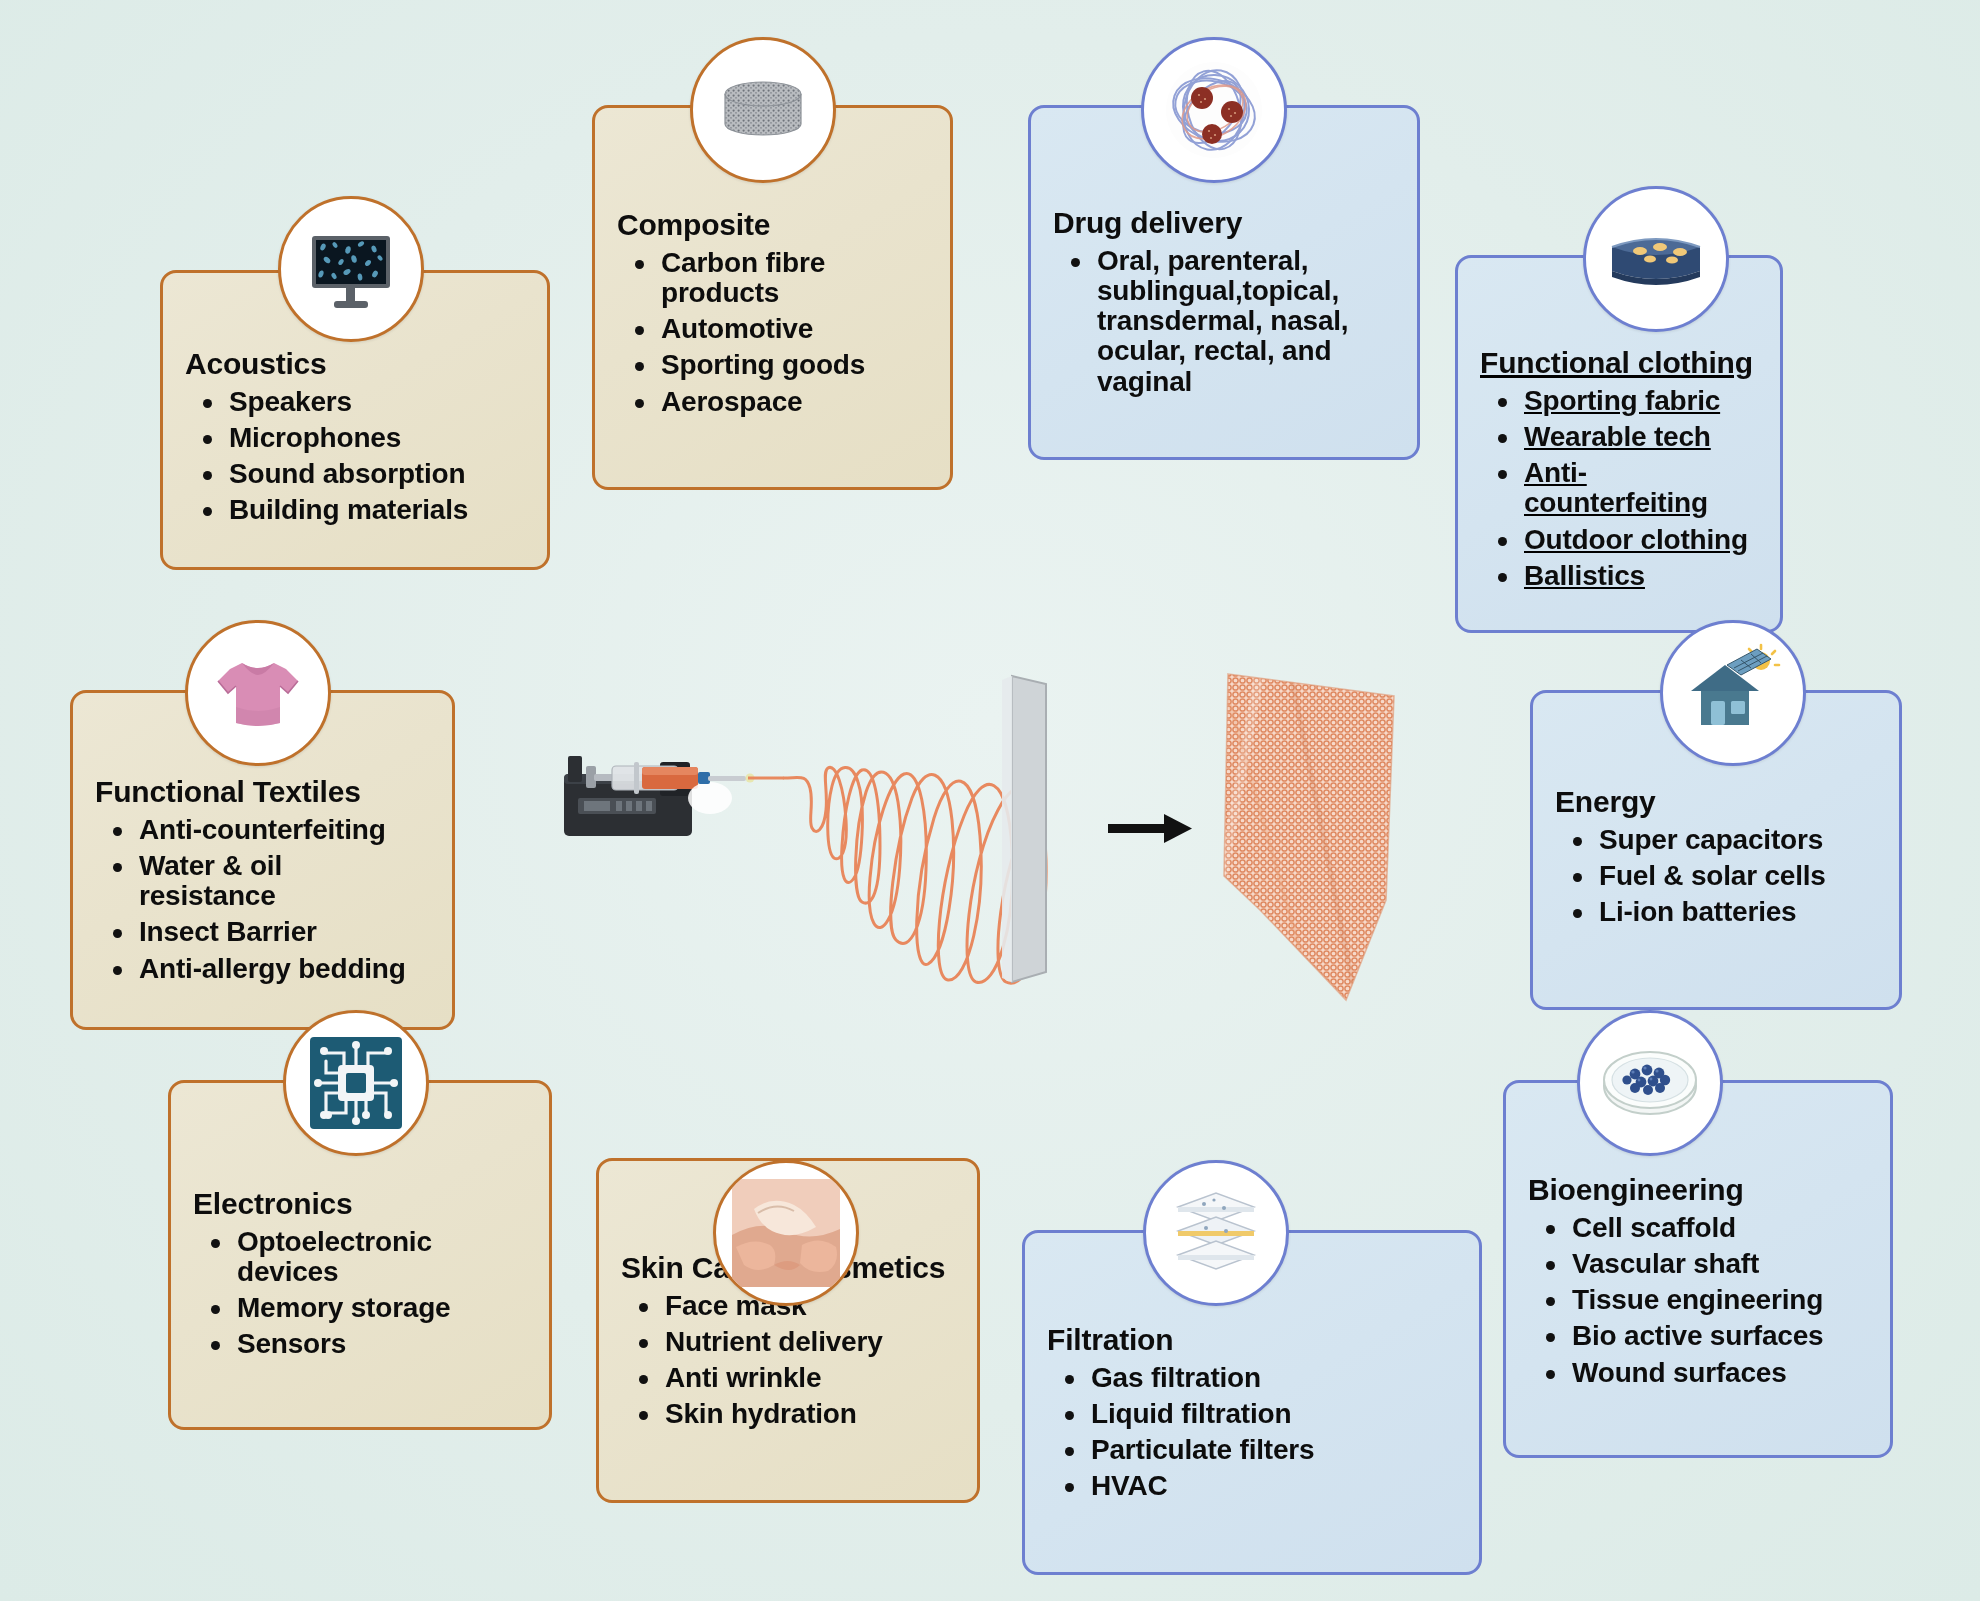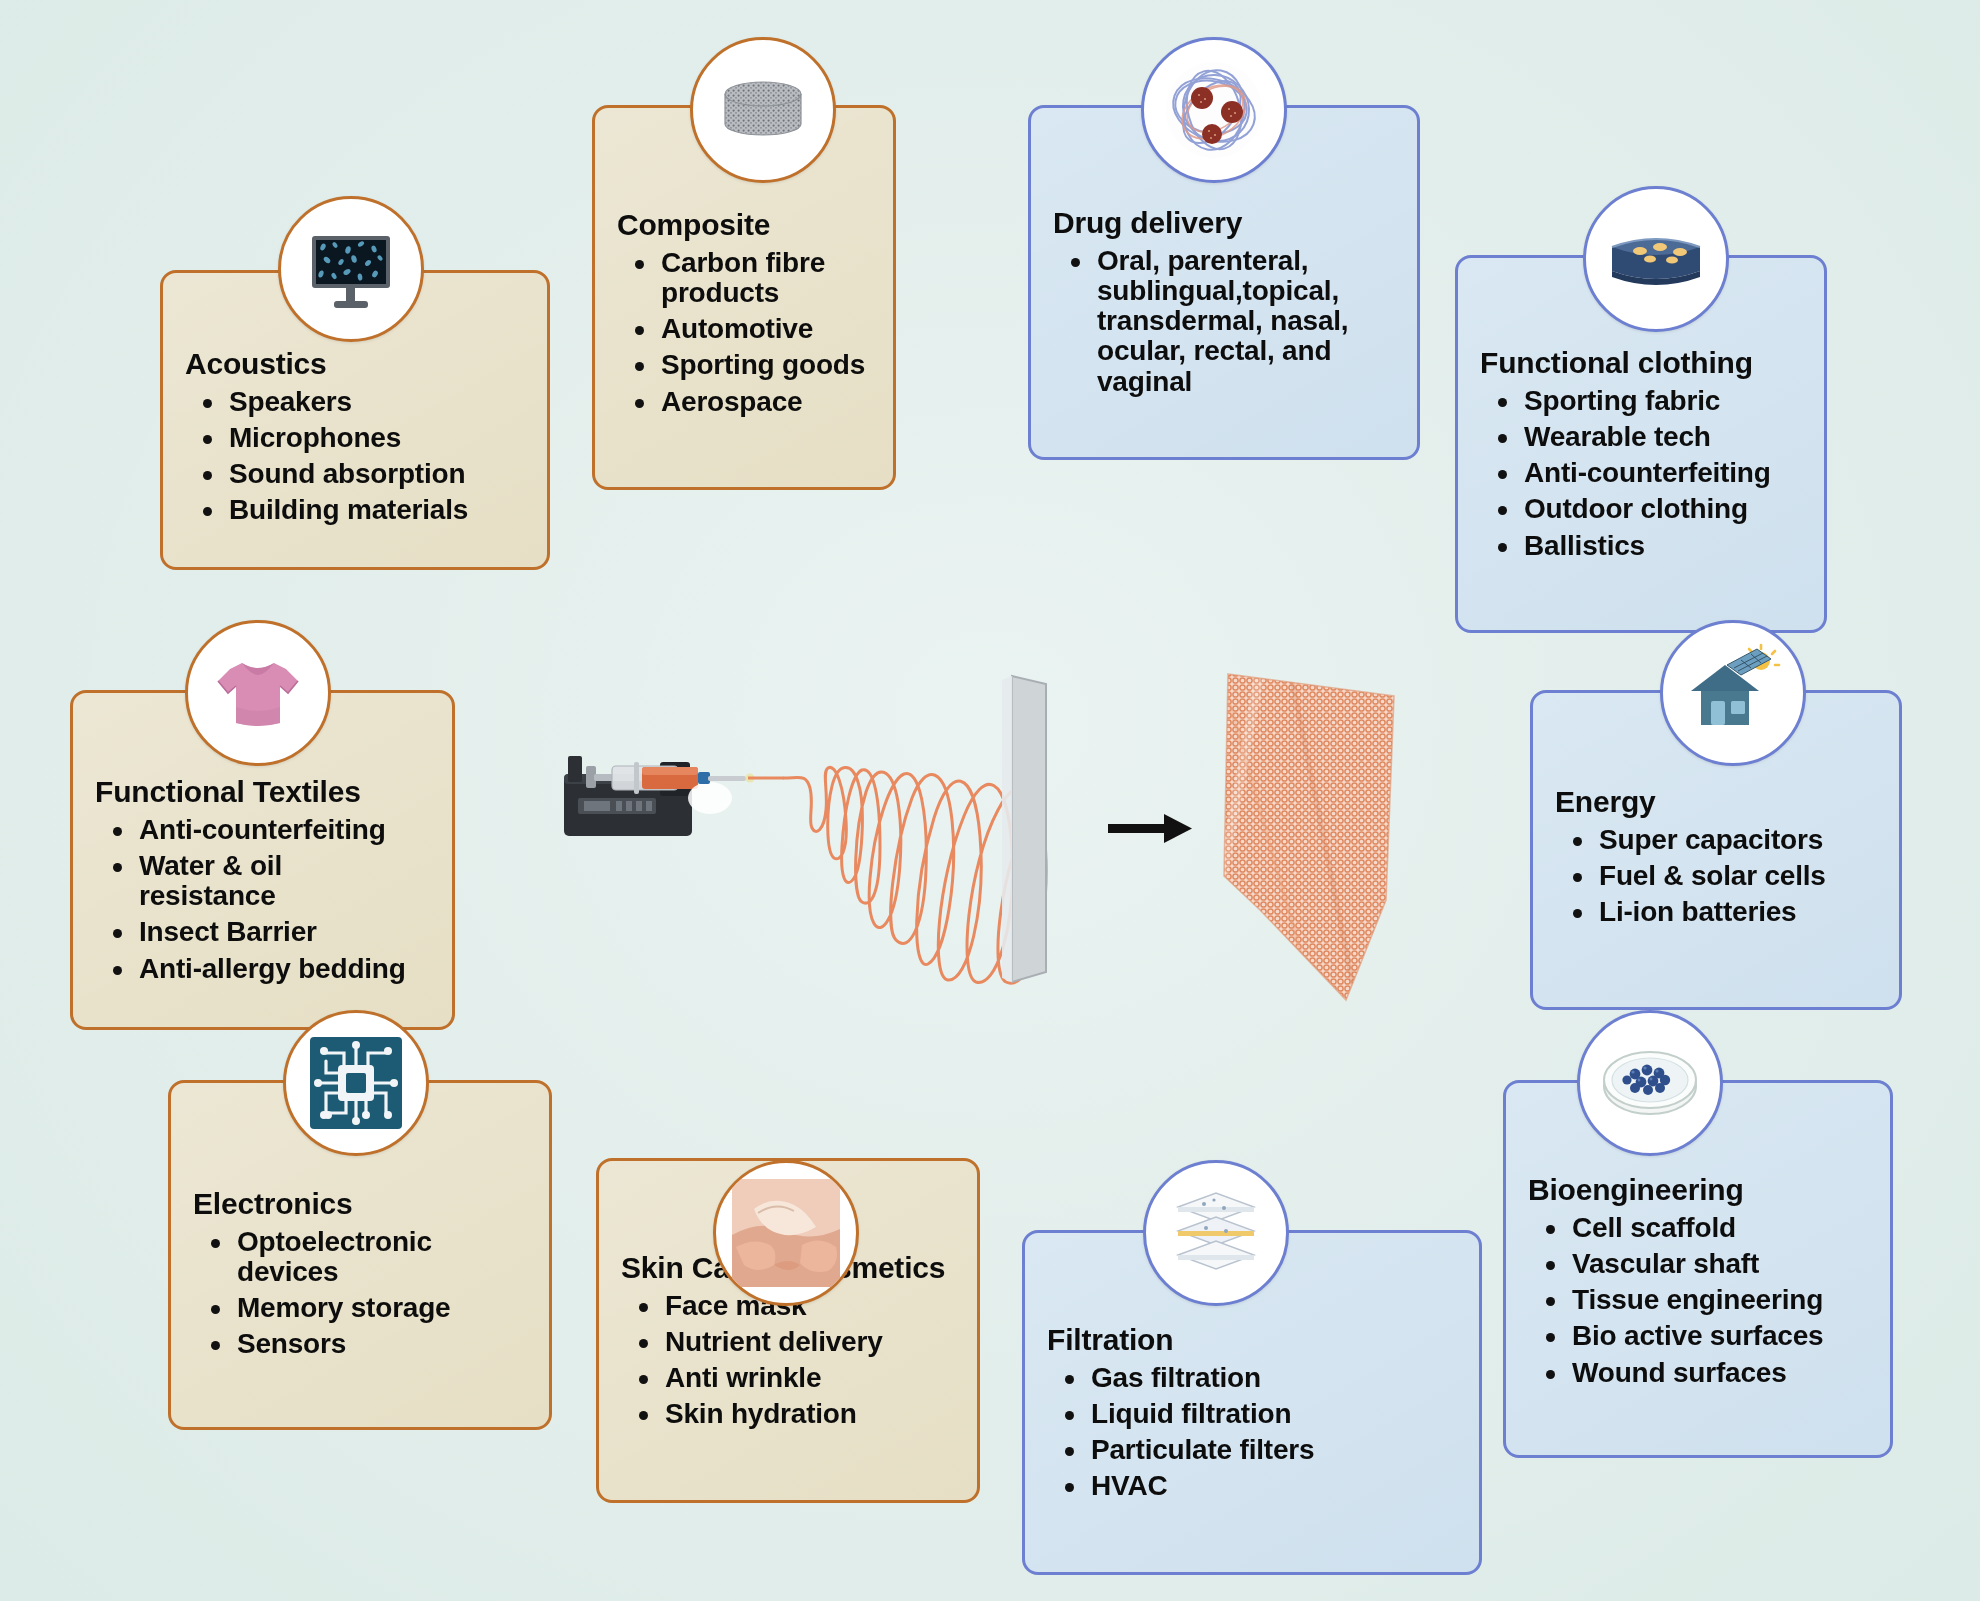--- a/index.html
+++ b/index.html
@@ -121,21 +121,21 @@
         <ellipse cx="38" cy="62" rx="2.2" ry="3.3" transform="rotate(-30 38 62)"></ellipse>
         <ellipse cx="51" cy="58" rx="2.5" ry="3.8" transform="rotate(60 51 58)"></ellipse>
         <ellipse cx="64" cy="63" rx="2.3" ry="3.5" transform="rotate(-10 64 63)"></ellipse>
         <ellipse cx="79" cy="60" rx="2.5" ry="3.6" transform="rotate(30 79 60)"></ellipse>
       </g>
       <rect x="50" y="74" width="9" height="14" fill="#5b6168"></rect>
       <rect x="38" y="87" width="34" height="7" rx="3" fill="#5b6168"></rect>
     </svg>
   </div>
 
-  <div class="card beige" style="left:592px;top:105px;width:304px;height:385px;">
+  <div class="card beige" style="left:592px;top:105px;width:361px;height:385px;">
     <div class="card-body" style="padding-top:100px;">
       <div class="card-title">Composite</div>
       <ul class="bullets">
         <li style="padding-right:28px;">Carbon fibre products</li>
         <li>Automotive</li>
         <li>Sporting goods</li>
         <li>Aerospace</li>
       </ul>
     </div>
   </div>
@@ -188,21 +188,21 @@
         <circle cx="75" cy="59" r="1.1"></circle>
           <circle cx="81" cy="63" r="1.1"></circle>
           <circle cx="77" cy="66" r="1"></circle>
         <circle cx="55" cy="81" r="1.1"></circle>
           <circle cx="61" cy="85" r="1.1"></circle>
           <circle cx="57" cy="88" r="1"></circle>
       </g>
     </svg>
   </div>
 
-  <div class="card blue" style="left:1455px;top:255px;width:372px;height:378px;">
+  <div class="card blue" style="left:1455px;top:255px;width:328px;height:378px;text-decoration:underline;">
     <div class="card-body" style="padding-top:88px;">
       <div class="card-title">Functional clothing</div>
       <ul class="bullets">
         <li>Sporting fabric</li>
         <li>Wearable tech</li>
         <li>Anti-counterfeiting</li>
         <li>Outdoor clothing</li>
         <li>Ballistics</li>
       </ul>
     </div>

